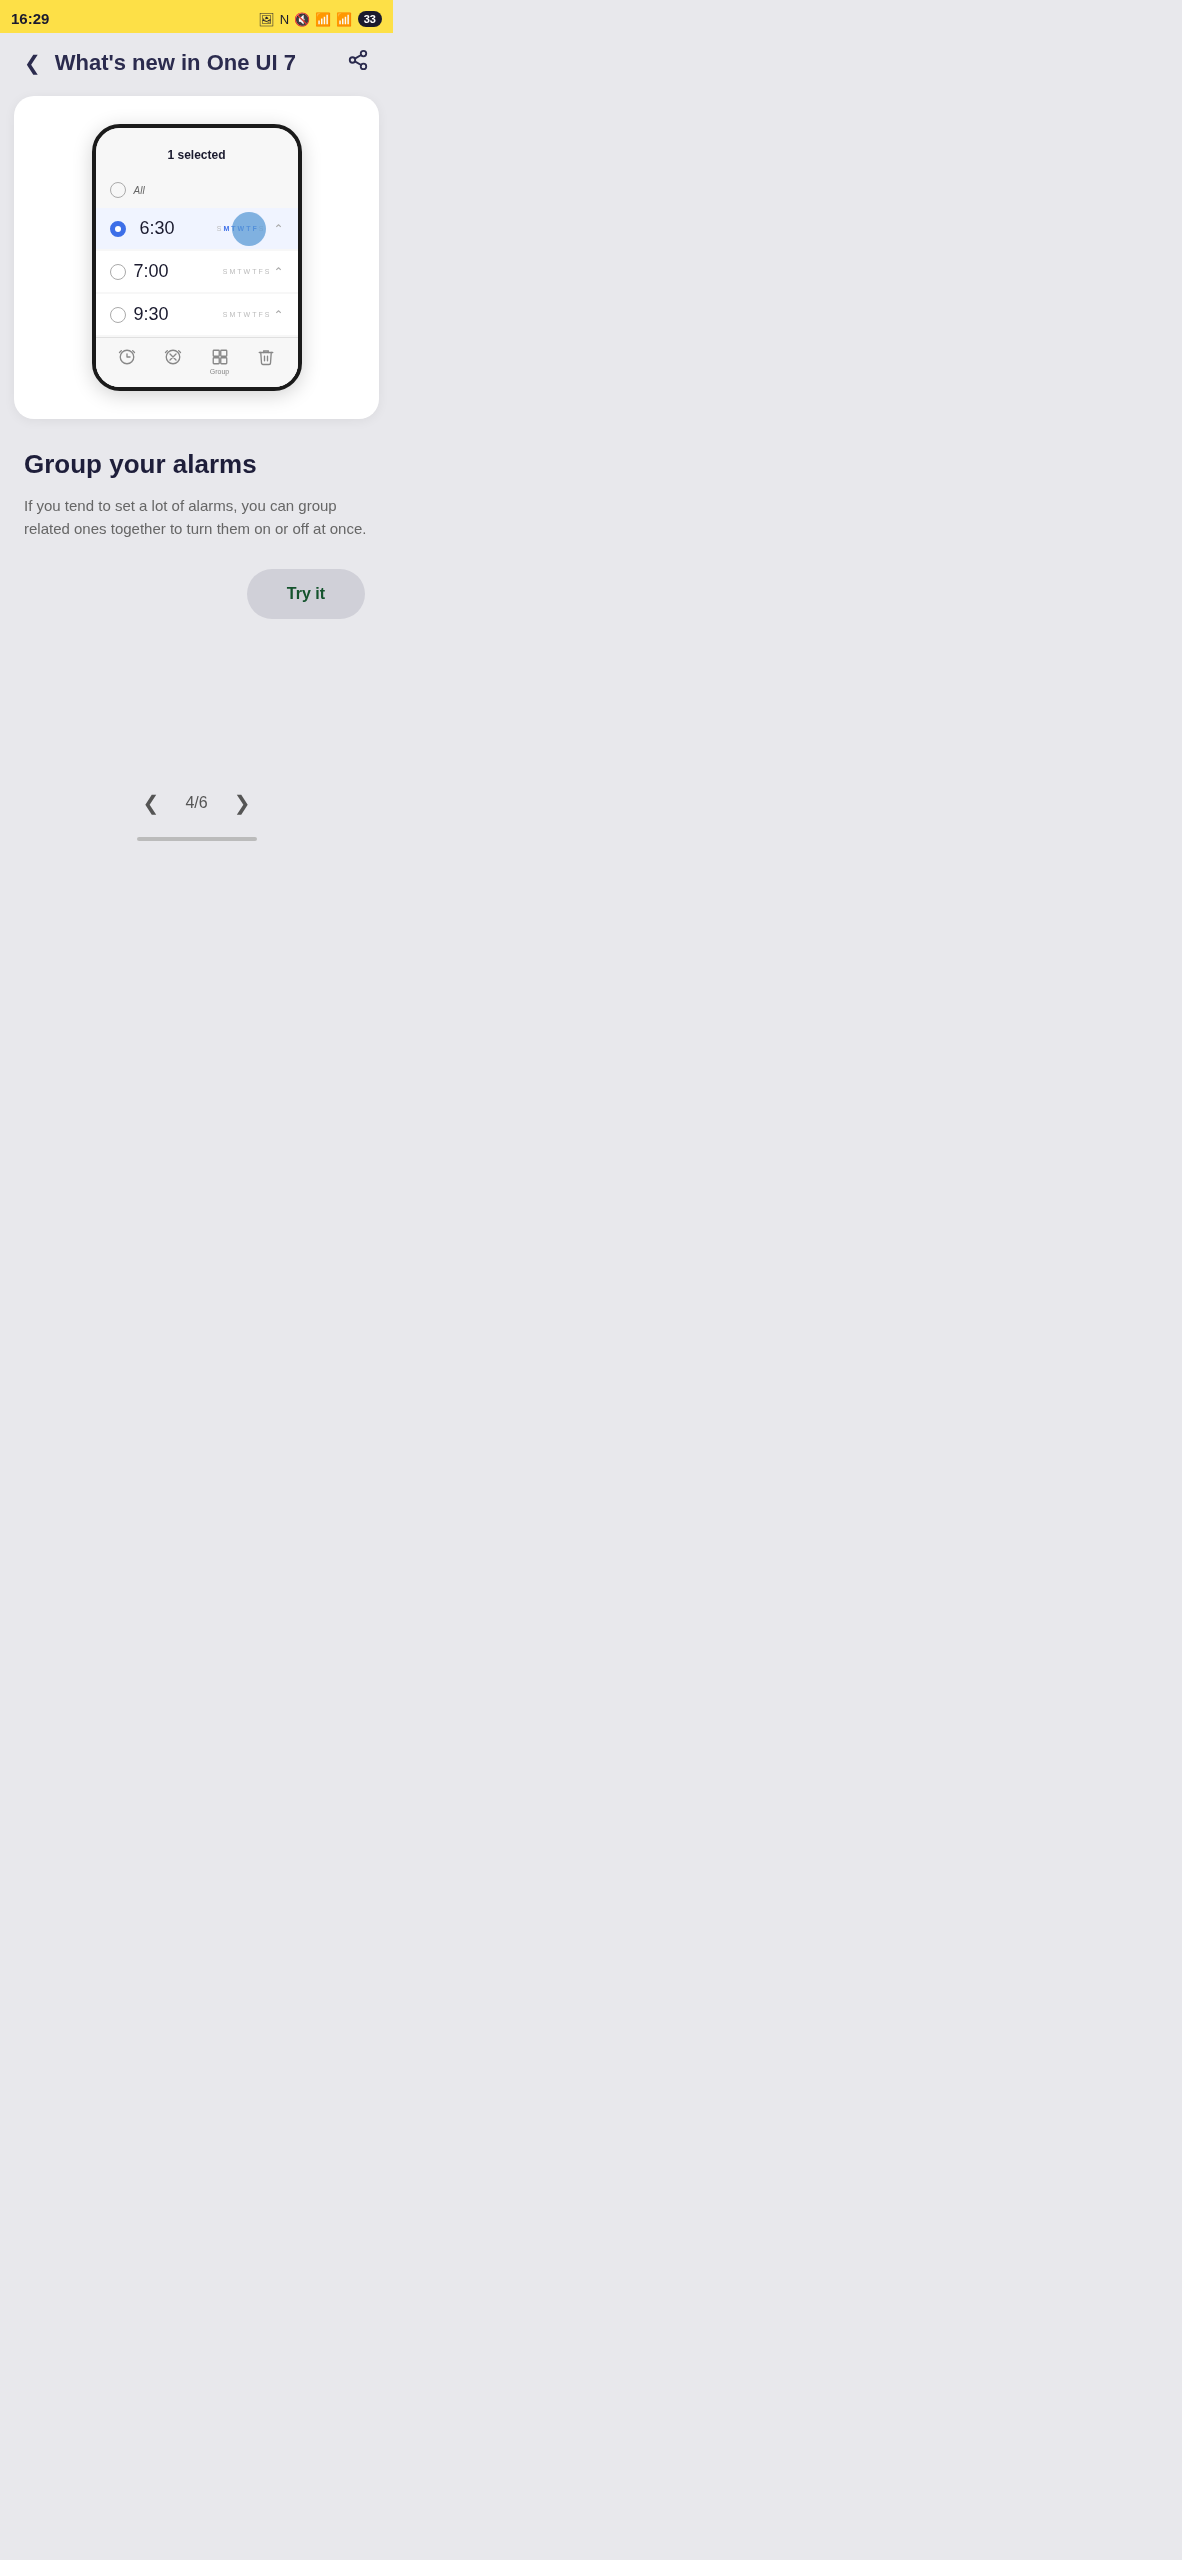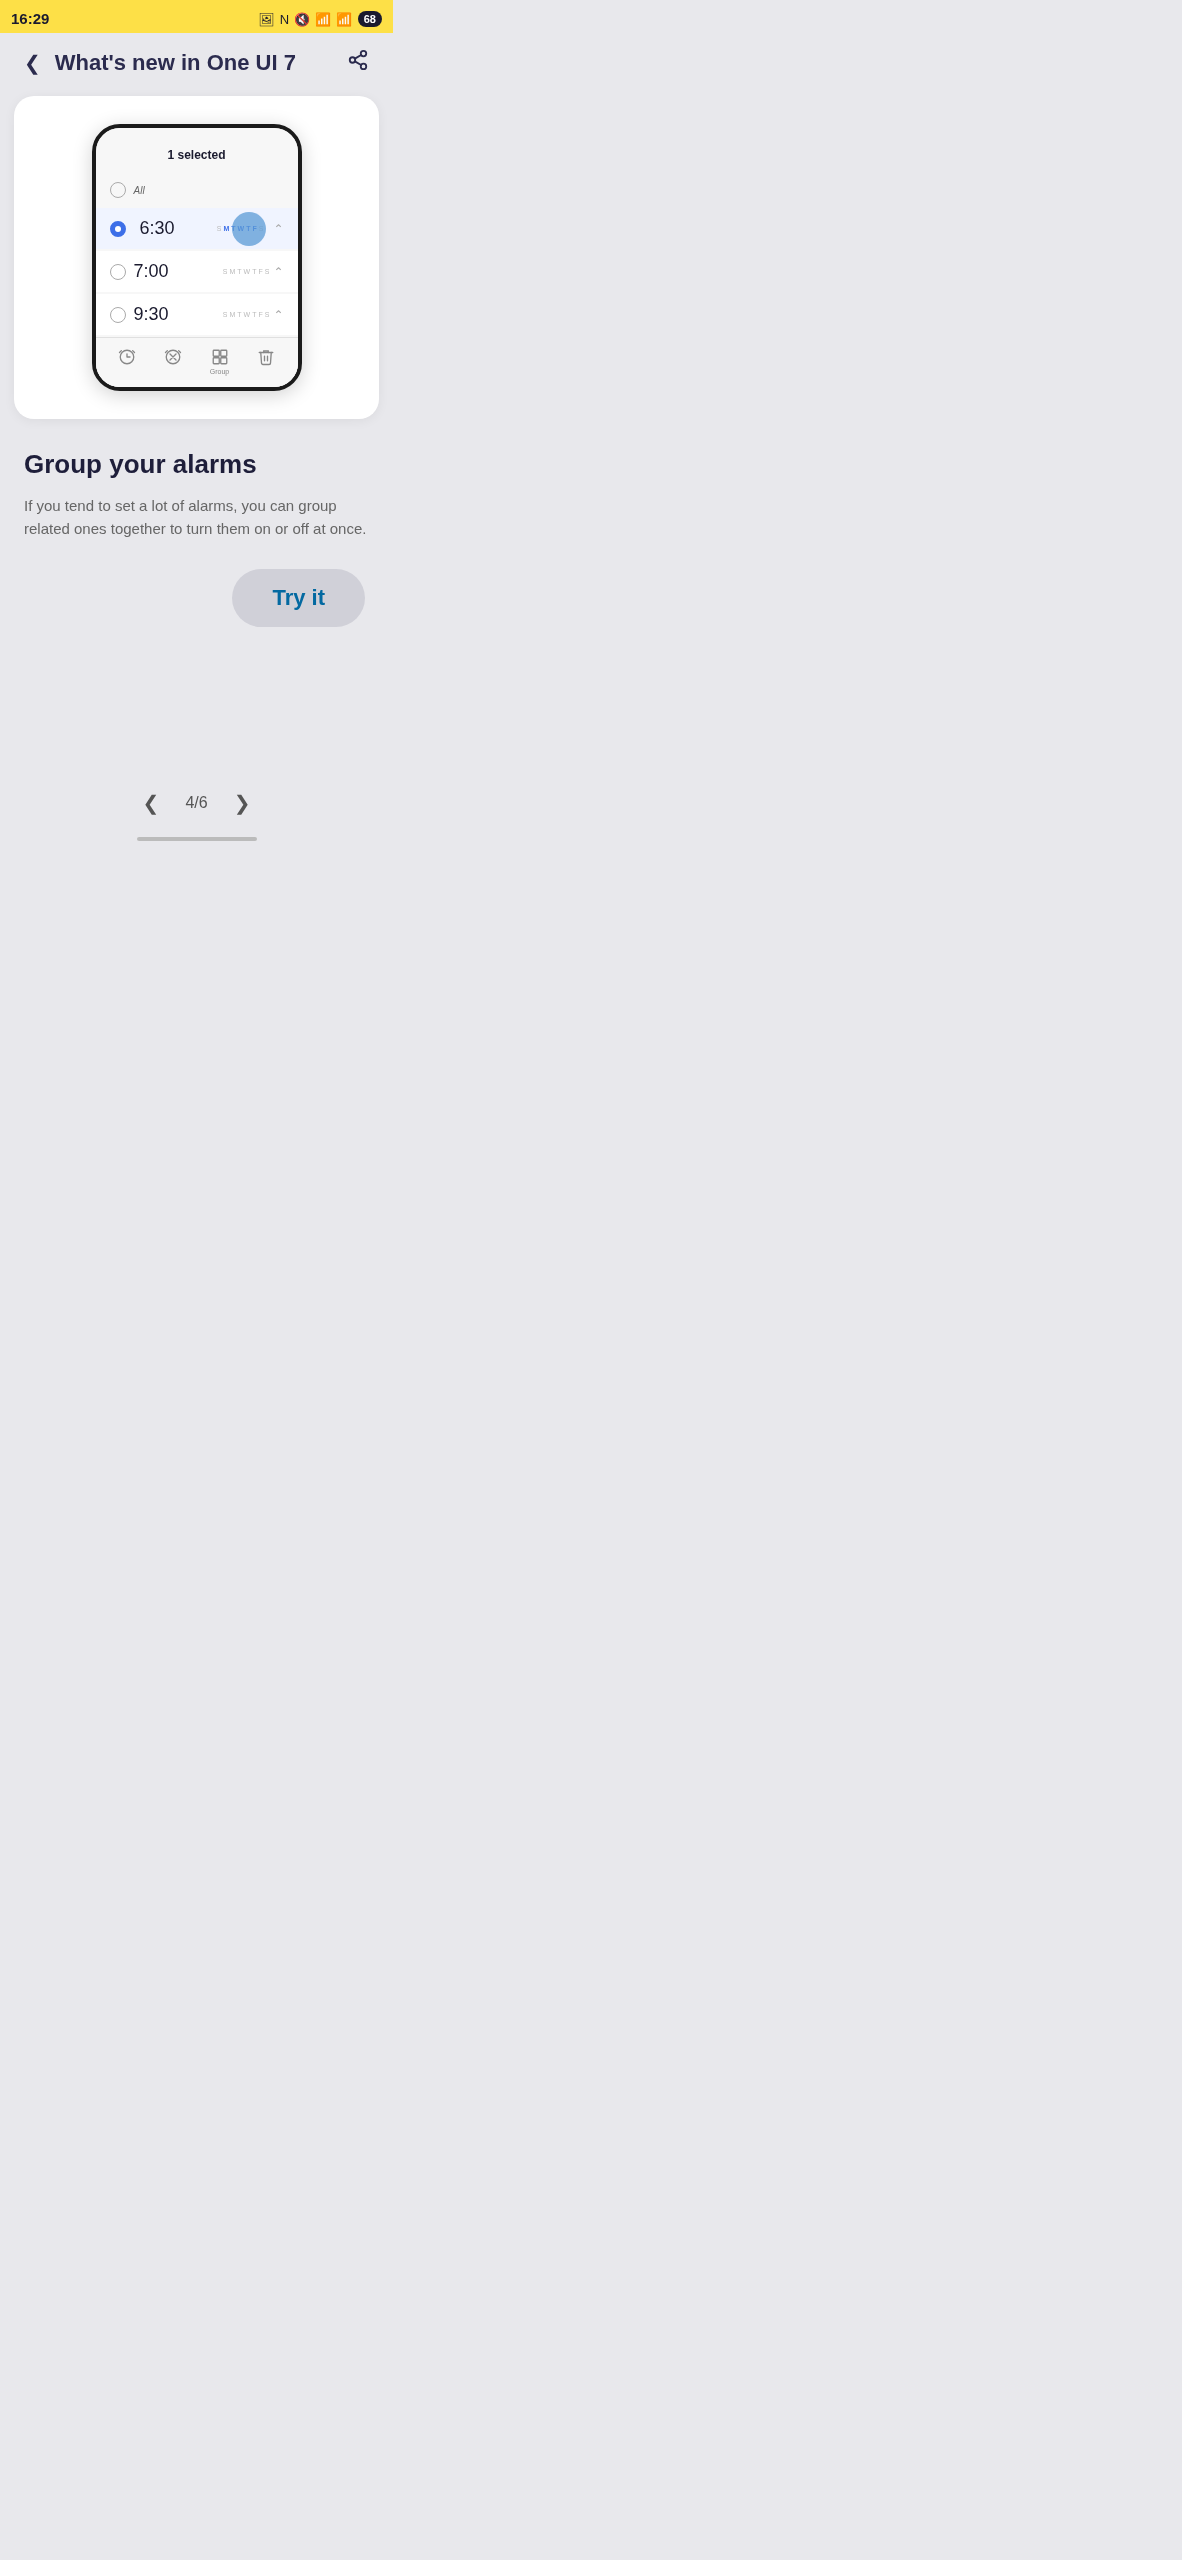--- a/index.html
+++ b/index.html
@@ -247,23 +247,23 @@
       justify-content: flex-end;
       margin-bottom: 30px;
       padding-right: 4px;
     }
 
     .try-it-btn {
       background: #d0d0d8;
       border: none;
       border-radius: 50px;
       padding: 16px 40px;
-      font-size: 22px;
+      font-size: 16px;
       font-weight: 700;
-      color: #0369a1;
+      color: #14532d;
       cursor: pointer;
     }
 
     
     .pagination {
       display: flex;
       justify-content: center;
       align-items: center;
       gap: 20px;
       padding: 20px 0 16px;
@@ -297,21 +297,21 @@
 <body>
 
 <div class="status-bar">
   <span class="status-time">16:29</span>
   <div class="status-icons">
     <span class="status-icon">🖼</span>
     <span class="status-icon">N</span>
     <span class="status-icon">🔇</span>
     <span class="status-icon">📶</span>
     <span class="status-icon">📶</span>
-    <span class="battery-badge">68</span>
+    <span class="battery-badge">33</span>
   </div>
 </div>
 
 <div class="header">
   <button class="header-btn">❮</button>
   <span class="header-title">What's new in One UI 7</span>
   <button class="header-btn">
     <svg width="22" height="22" viewBox="0 0 24 24" fill="none" stroke="#2b2b4e" stroke-width="2" stroke-linecap="round" stroke-linejoin="round">
       <circle cx="18" cy="5" r="3"></circle>
         <circle cx="6" cy="12" r="3"></circle>

